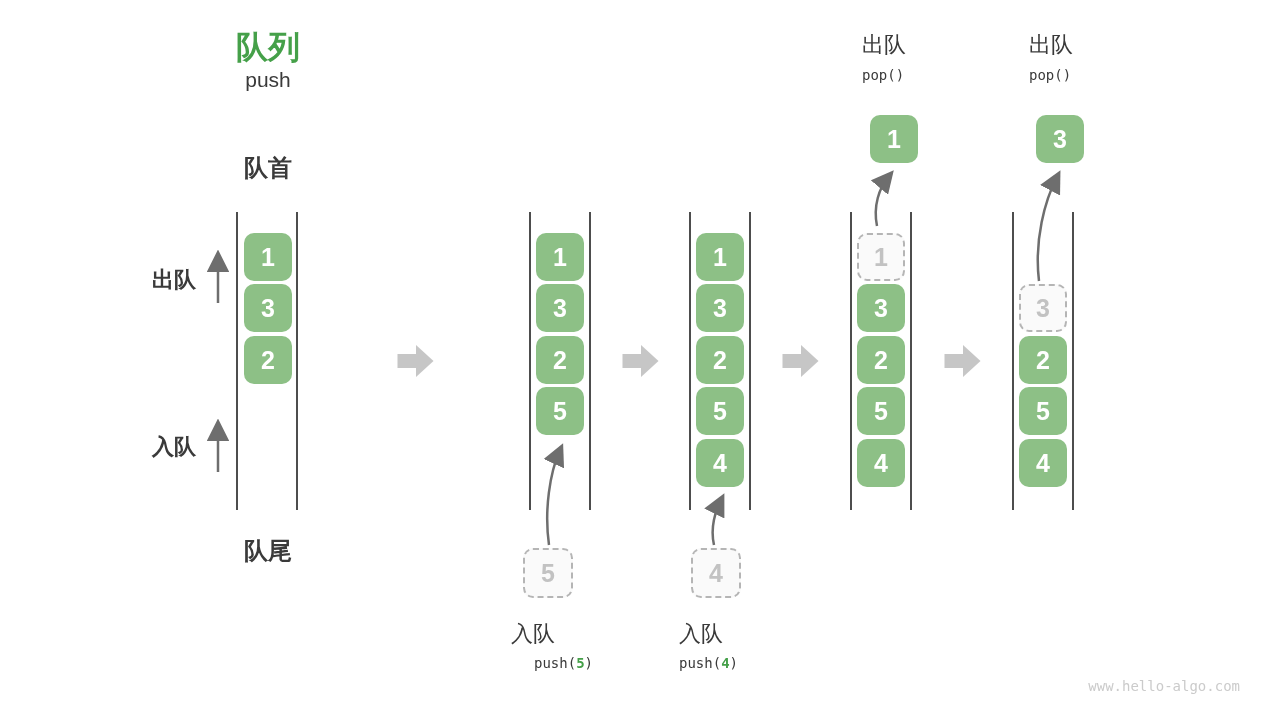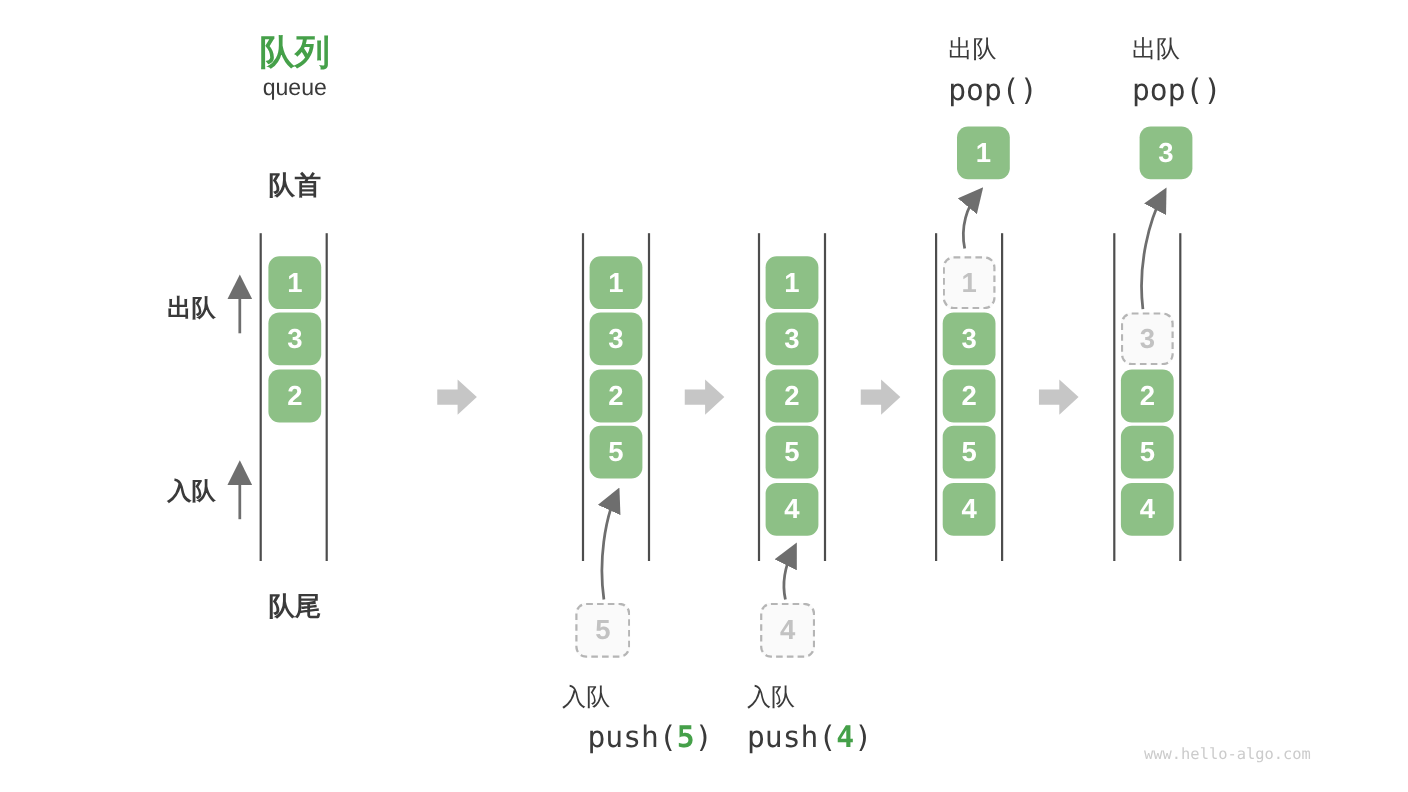--- a/index.html
+++ b/index.html
@@ -30,35 +30,35 @@
   .ghost {
     width: 48px; height: 48px; border-radius: 10px; background: #FAFAFA;
     border: 2px dashed #B5B5B5; color: #C2C2C2;
     font-size: 25px; font-weight: bold;
     display: flex; align-items: center; justify-content: center;
   }
   .pending { width: 50px; height: 50px; }
 
   
   .op-zh { font-size: 22px; color: #3A3A3A; }
-  .mono { font-family: "DejaVu Sans Mono", monospace; font-size: 27px; color: #3A3A3A; }
+  .mono { font-family: "DejaVu Sans Mono", monospace; font-size: 14px; color: #3A3A3A; }
   .mono .arg { color: #45A049; font-weight: bold; }
 
-  .watermark { left: 1040px; top: 678px; width: 200px; text-align: left;
+  .watermark { left: 1040px; top: 678px; width: 200px; text-align: right;
                font-family: "DejaVu Sans Mono", monospace; font-size: 14px; color: #CBCBCB; }
 
   svg.overlay { position: absolute; left: 0; top: 0; pointer-events: none; }
 </style>
 </head>
 <body>
 
 <div id="canvas">
 
   <div class="abs title-zh">队列</div>
-  <div class="abs title-en">queue</div>
+  <div class="abs title-en">push</div>
 
   <div class="abs big-label" style="left:208px; top:152px;">队首</div>
   <div class="abs big-label" style="left:208px; top:535px;">队尾</div>
 
   <div class="abs side-label" style="left:152px; top:265px;">出队</div>
   <div class="abs side-label" style="left:152px; top:432px;">入队</div>
 
   <div class="abs vline" style="left:236px;"></div>
   <div class="abs vline" style="left:296px;"></div>
   <div class="abs cell" style="left:244px; top:233px;">1</div>

